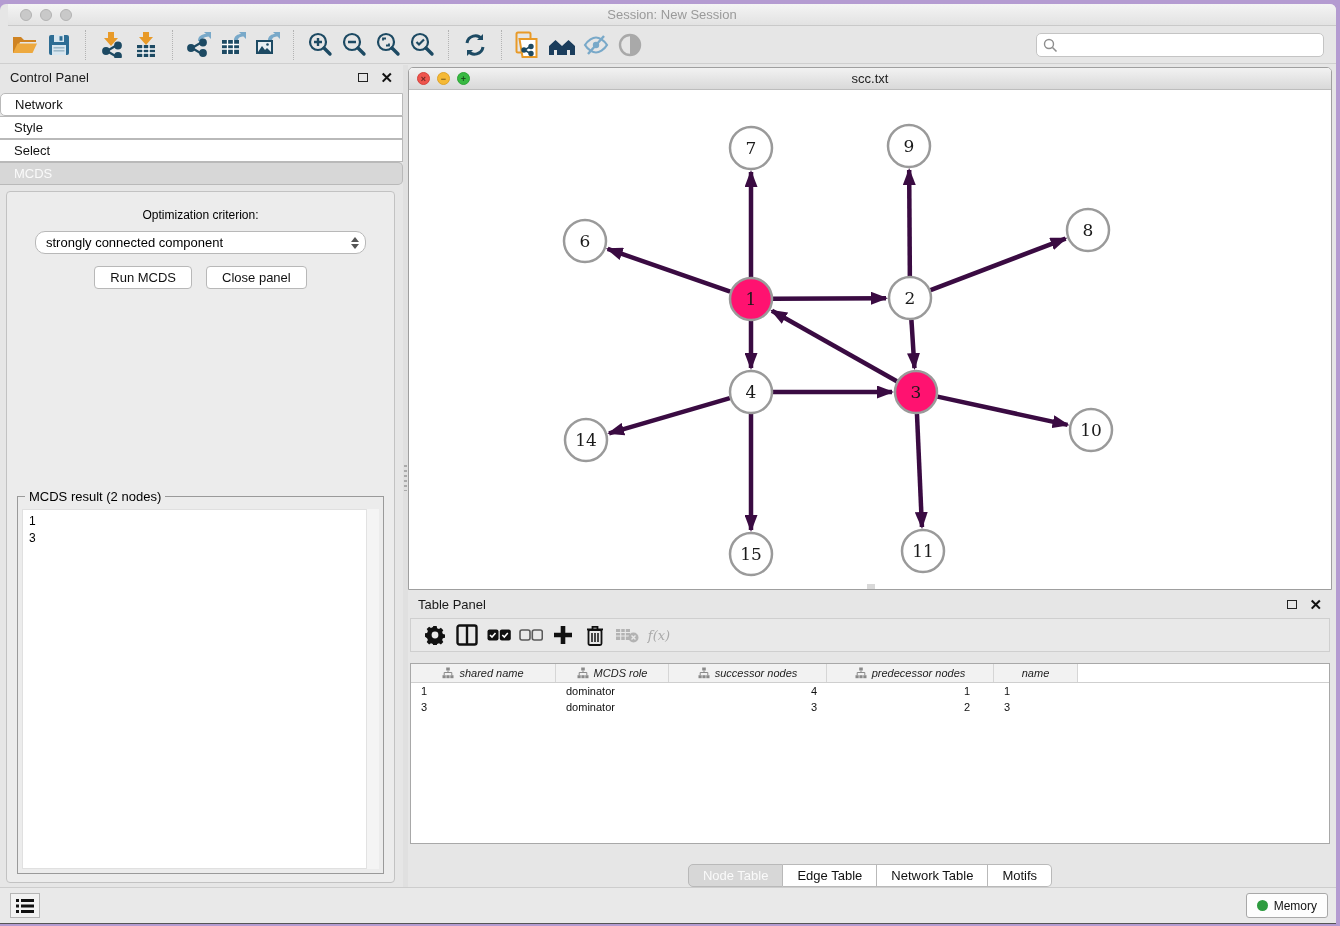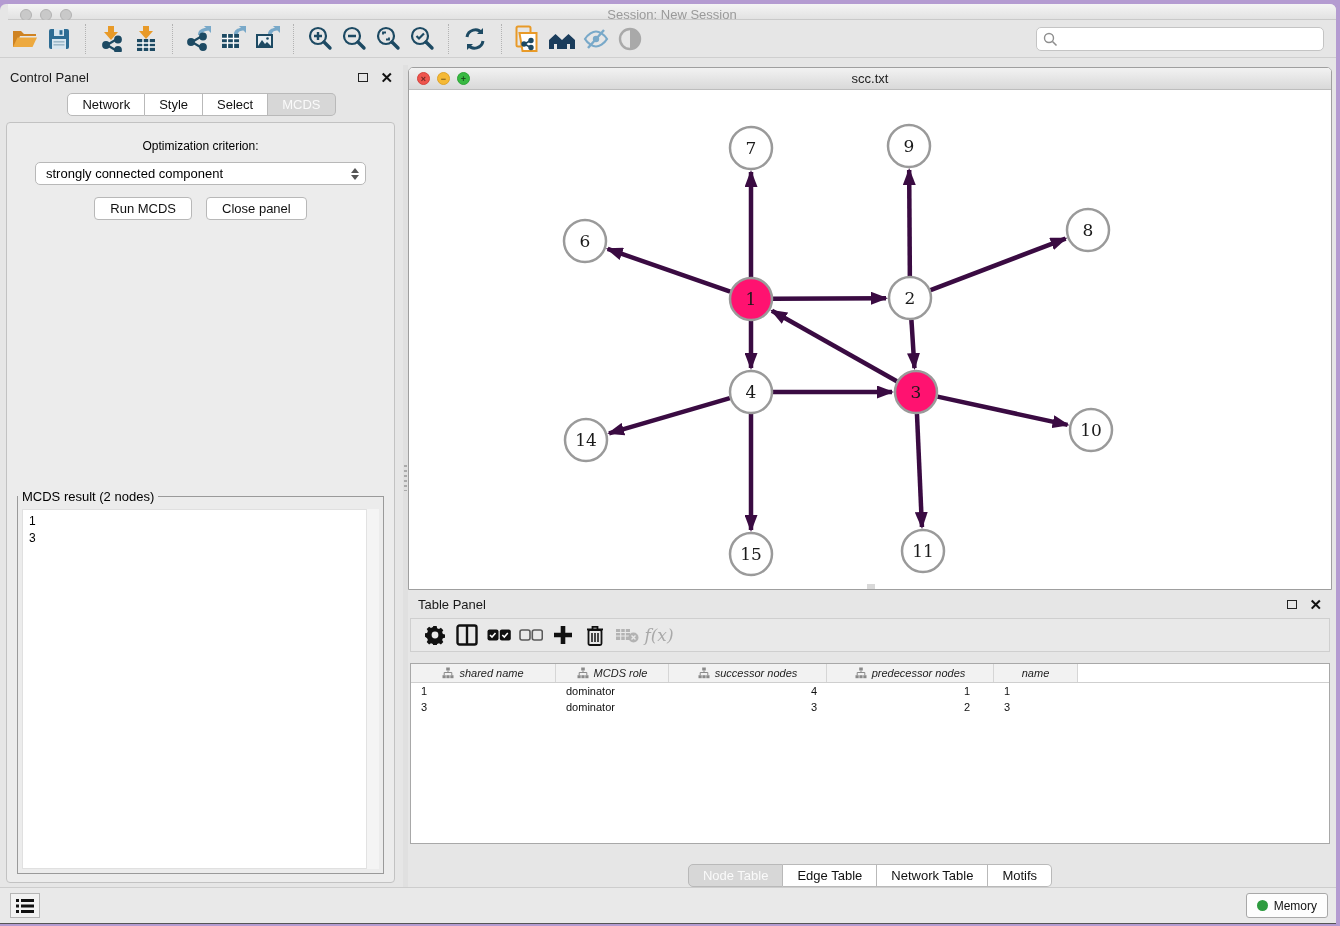--- a/index.html
+++ b/index.html
@@ -4,21 +4,21 @@
 <style>
   * { box-sizing: border-box; margin: 0; padding: 0; }
   html,body { width:1340px; height:926px; overflow:hidden; }
   body { font-family:"Liberation Sans", sans-serif; background:#b49bd1; position:relative; }
 
   .window { position:absolute; left:0; top:4px; width:1336px; height:920px;
             background:#e6e6e6; border-radius:6px 6px 0 0; overflow:hidden;
             border-bottom:1px solid #555; }
 
   
-  .titlebar { height:16px; background:linear-gradient(#f4f4f4,#e2e2e2);
+  .titlebar { height:22px; background:linear-gradient(#f4f4f4,#e2e2e2);
               border-bottom:1px solid #c9c9c9; position:relative;margin-left:8px; }
   .tl-dots { position:absolute; left:12px; top:5px; display:flex; gap:8px; }
   .tl-dot { width:12px; height:12px; border-radius:50%; background:#c9c9c9; border:1px solid #b2b2b2; }
   .titlebar .title { text-align:center; line-height:22px; font-size:13px; color:#9a9a9a; }
 
   
   .toolbar { height:38px; background:#e6e6e6; border-bottom:1px solid #cfcfcf;
              display:flex; align-items:center; padding:0 8px; position:relative; }
   .tbtn { width:30px; height:30px; display:flex; align-items:center; justify-content:center;
           margin:0 2px; position:relative; }
@@ -35,45 +35,45 @@
   .vsplit .grip { position:absolute; top:400px; left:1px; width:3px; height:26px;
                   background:repeating-linear-gradient(#aaa 0 2px, #e0e0e0 2px 5px); }
   .rightcol { flex:1; display:flex; flex-direction:column; padding-right:0; }
 
   
   .panel-head { height:24px; display:flex; align-items:center; padding:0 10px; }
   .panel-head .ptitle { font-size:13px; color:#1a1a1a; flex:1; }
   .float-icon { width:10px; height:9px; border:1.5px solid #222; margin-right:12px; display:inline-block; }
   .close-icon { font-size:15px; font-weight:700; color:#111; line-height:1; }
 
-  .tabrow { display:flex; justify-content:center; margin:4px 0 6px; }
+  .tabrow { display:flex; justify-content:center; margin:4px 0 6px;flex-direction:column; }
   .tab { font-size:13px; padding:3px 14px; background:#fff; border:1px solid #b9b9b9;
          border-left:none; color:#111; }
   .tab:first-child { border-left:1px solid #b9b9b9; border-radius:5px 0 0 5px; }
   .tab:last-child { border-radius:0 5px 5px 0; }
   .tab--sel { background:#d7d7d7; color:#fafafa; }
 
   .inset { flex:1; margin:0 8px 4px 6px; border:1px solid #c2c2c2; border-radius:4px;
            background:#ececec; display:flex; flex-direction:column; overflow:hidden; }
   .crit-label { text-align:center; font-size:12px; margin-top:16px; }
   .selectrow { margin:9px 28px 0; }
-  .select { height:23px; background:#fff; border:1px solid #b8b8b8; border-radius:5px;
+  .select { height:23px; background:#fff; border:1px solid #b8b8b8; border-radius:10px;
             display:flex; align-items:center; padding:0 4px 0 10px; font-size:13px; }
   .select .val { flex:1; }
   .stepper { width:13px; display:flex; flex-direction:column; align-items:center; gap:2px; }
   .stepper i { width:0; height:0; border-left:4px solid transparent; border-right:4px solid transparent; }
   .stepper .up { border-bottom:5px solid #555; }
   .stepper .dn { border-top:5px solid #555; }
   .btnrow { display:flex; justify-content:center; gap:14px; margin-top:12px; }
   .btn { background:#fff; border:1px solid #b8b8b8; border-radius:4px; font-size:13px;
          padding:3px 15px; color:#111; }
 
   .groupbox { margin:auto 10px 8px; height:378px; border:1px solid #9a9a9a; position:relative;
               background:#ececec; }
-  .groupbox .legend { position:absolute; top:-8px; left:0; background:#ececec; padding:0 4px;
+  .groupbox .legend { position:absolute; top:-8px; left:7px; background:#ececec; padding:0 4px;
                       font-size:13px; }
   .groupbox .inner { position:absolute; left:4px; right:4px; top:12px; bottom:4px; background:#fff;
                      border:1px solid #e0e0e0; font-size:12px; padding:3px 6px; line-height:17px; }
   .groupbox .vtrack { position:absolute; right:4px; top:12px; bottom:4px; width:13px;
                       background:#f4f4f4; border-left:1px solid #e2e2e2; }
 
   
   .netwin { margin:2px 4px 0 0; height:530px; border:1px solid #9f9f9f; border-radius:5px 5px 0 0;
             background:#fff; display:flex; flex-direction:column; overflow:hidden; }
   .netwin .nt-bar { height:22px; background:linear-gradient(#f2f2f2,#d9d9d9); border-bottom:1px solid #bdbdbd;
@@ -87,21 +87,21 @@
   .nt-bar .title { text-align:center; line-height:22px; font-size:13px; color:#222; }
   .canvas { flex:1; position:relative; background:#fff; }
   .canvas svg { position:absolute; inset:0; }
   .canvas .resize-dot { position:absolute; left:458px; bottom:0; width:8px; height:5px; background:#d9d9d9; }
 
   
   .tpanel { flex:1; margin:2px 4px 0 0; display:flex; flex-direction:column; background:#e6e6e6; }
   .tp-toolbar { height:34px; margin:2px 2px 0; border:1px solid #cfcfcf; background:#e9e9e9;
                 display:flex; align-items:center; padding:0 10px; gap:4px; }
   .tp-btn { width:28px; height:28px; display:flex; align-items:center; justify-content:center; }
-  .fx { font-family:"DejaVu Serif", serif; font-style:italic; font-size:17px; color:#a9a9a9; }
+  .fx { font-family:"DejaVu Serif", serif; font-style:italic; font-size:13px; color:#a9a9a9; }
 
   .tablebox { margin:11px 2px 0; height:181px; border:1px solid #a8a8a8; background:#fff;
               overflow:hidden; position:relative; }
   .thead { display:flex; height:19px; border-bottom:1px solid #cfcfcf; background:#fff;font-style:italic; }
   .th { background:#f2f2f2; border-right:1px solid #d6d6d6; display:flex; align-items:center;
         justify-content:center; gap:5px; font-size:11px; color:#222; }
   .trow { display:flex; height:16px; font-size:11px; color:#111; align-items:center; }
   .td { padding:0 10px; }
   .td.l { text-align:left; } .td.r { text-align:right; }
   .tree-icon { width:12px; height:12px; flex:none; }

